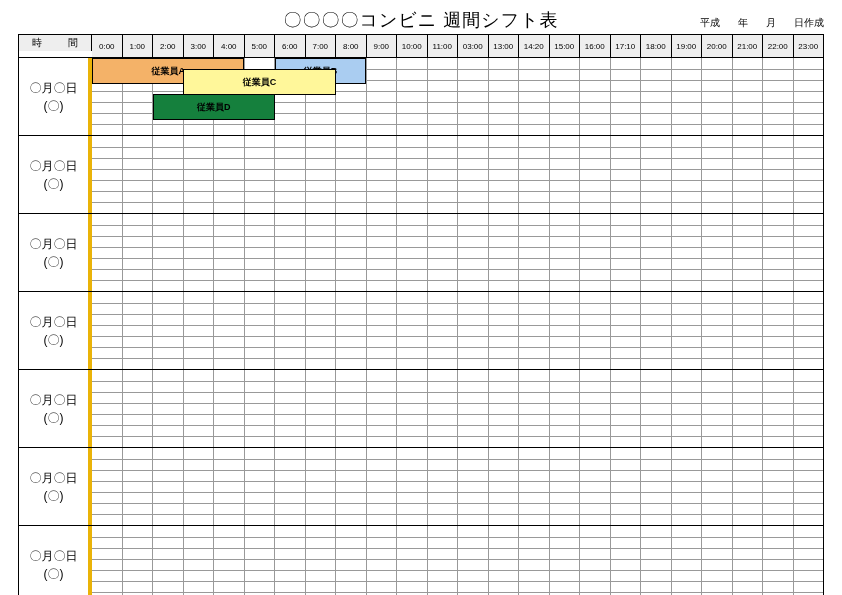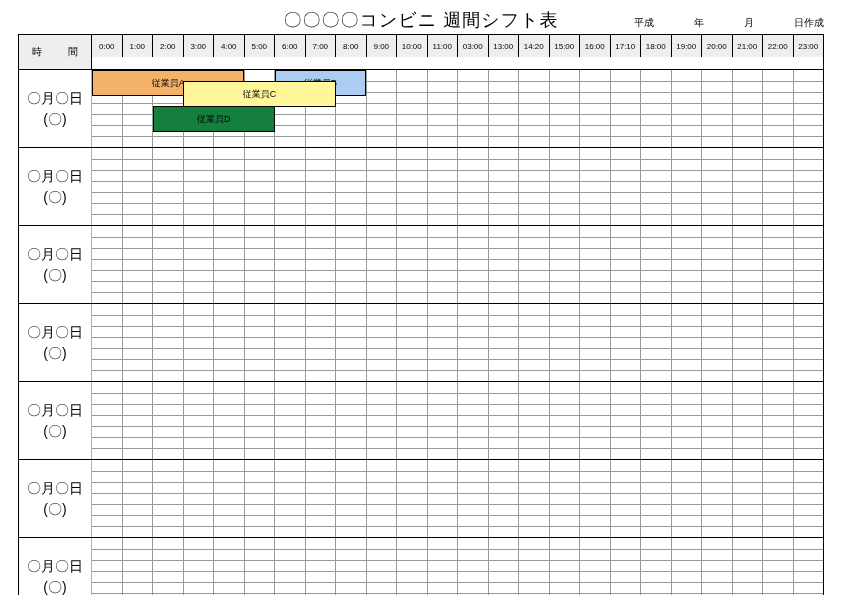--- a/index.html
+++ b/index.html
@@ -27,40 +27,40 @@
     letter-spacing: 1px;
   }
   .date-right {
     position: absolute;
     right: 0;
     bottom: 2px;
     font-size: 10px;
     display: flex;
     gap: 18px;
   }
-  .date-right span { white-space: nowrap; margin-left: 22px; }
+  .date-right span { white-space: nowrap; }
   .sheet {
     border: 1px solid #000;
     border-left: 1.5px solid #000;
     border-right: 1.5px solid #000;
     border-bottom: 1.5px solid #000;
   }
   .header-row { display: flex; }
   .date-col {
     width: 73px;
     flex: 0 0 73px;
     border-right: 1px solid #000;
     background: #eee;
     display: flex;
     align-items: center;
     justify-content: center;
     font-size: 10px;
     letter-spacing: 8px;
     text-indent: 8px;
-    height: 34px;
+    height: 16px;
   }
   .hour-head {
     flex: 1;
     display: flex;
   }
   .hour-cell {
     flex: 1;
     border-right: 1px solid #000;
     background: #eee;
     height: 22px;
@@ -70,26 +70,26 @@
     font-size: 8px;
   }
   .hour-cell:last-child { border-right: none; }
   .day-block {
     display: flex;
     border-top: 1px solid #000;
   }
   .day-label {
     width: 73px;
     flex: 0 0 73px;
-    border-right: 1px solid #eab308;
+    border-right: 4px solid #eab308;
     display: flex;
     flex-direction: column;
     align-items: center;
     justify-content: center;
-    font-size: 14px;
+    font-size: 12px;
     line-height: 1.5;
   }
   .rows-area {
     flex: 1;
     position: relative;
   }
   .slot-row {
     display: flex;
     height: 11px;
     border-top: 1px solid #999;
@@ -107,20 +107,21 @@
   }
   .bar {
     position: absolute;
     height: 26px;
     border: 1px solid #000;
     display: flex;
     align-items: center;
     justify-content: center;
     font-size: 9px;
     pointer-events: auto;
+    font-weight: bold;
   }
 </style>
 </head>
 <body>
 
 <div class="title-row">
   <div class="title">〇〇〇〇コンビニ 週間シフト表</div>
   <div class="date-right">
     <span>平成</span>
     <span>年</span>

